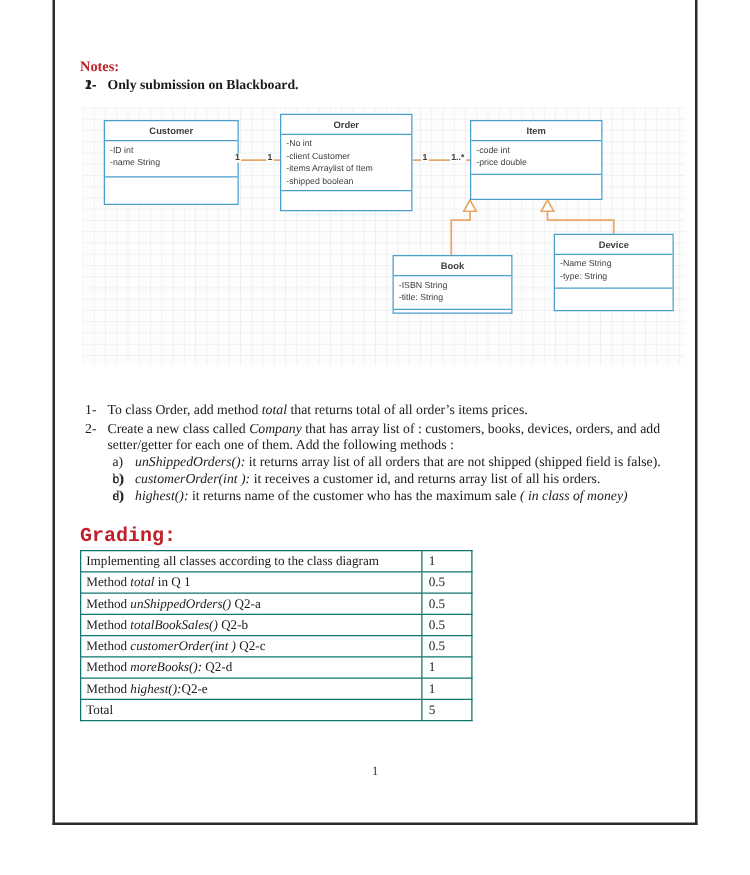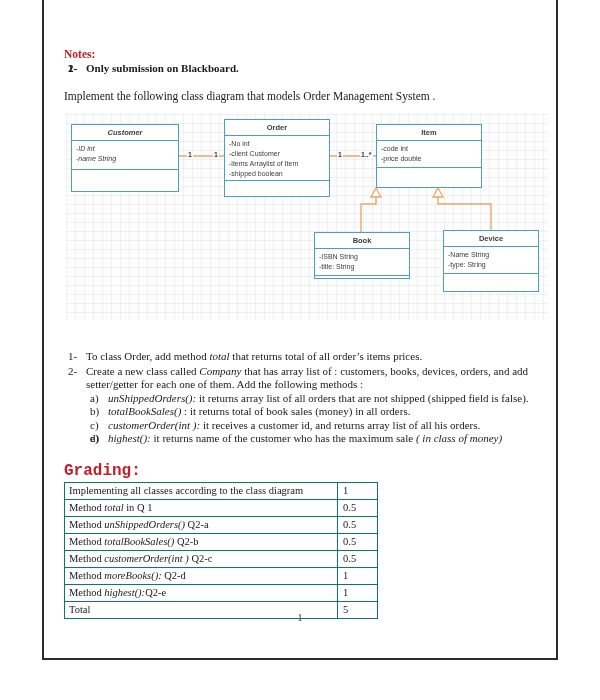--- a/index.html
+++ b/index.html
@@ -62,38 +62,37 @@
   <ul class="notes-list">
     <li>
       <span class="num">1-</span>
     </li>
     <li>
       <span class="num">2-</span>
       <span>Only submission on Blackboard.</span>
     </li>
   </ul>
 
-  <p class="intro">Implement the following class diagram that models Order Management System .</p>
 
   <div id="diagram">
 
     <svg width="482" height="206">
 
       <line x1="113" y1="42" x2="158" y2="42" stroke="#e8a766" stroke-width="1.4"></line>
 
       <line x1="264" y1="42" x2="310" y2="42" stroke="#e8a766" stroke-width="1.4"></line>
 
       <polyline points="295,118 295,90 310,90 310,82" fill="none" stroke="#e8a766" stroke-width="1.4"></polyline>
       <polygon points="310,74 305,83 315,83" fill="#ffffff" stroke="#e8a766" stroke-width="1.3"></polygon>
 
       <polyline points="425,118 425,90 372,90 372,82" fill="none" stroke="#e8a766" stroke-width="1.4"></polyline>
       <polygon points="372,74 367,83 377,83" fill="#ffffff" stroke="#e8a766" stroke-width="1.3"></polygon>
     </svg>
 
-    <div class="cls" style="left:5px;top:10px;width:108px;height:68px;font-style:italic;">
+    <div class="cls" style="left:17px;top:10px;width:108px;height:68px;">
       <div class="hd">Customer</div>
       <div class="attrs" style="height:29px;">
         <div>-ID int</div>
         <div>-name String</div>
       </div>
       <div class="ops"></div>
     </div>
 
     <div class="cls" style="left:158px;top:5px;width:106px;height:78px;">
       <div class="hd">Order</div>
@@ -117,21 +116,21 @@
 
     <div class="cls" style="left:248px;top:118px;width:96px;height:47px;">
       <div class="hd">Book</div>
       <div class="attrs" style="height:27px;">
         <div>-ISBN String</div>
         <div>-title:  String</div>
       </div>
       <div class="ops"></div>
     </div>
 
-    <div class="cls" style="left:377px;top:116px;width:96px;height:62px;">
+    <div class="cls" style="left:377px;top:101px;width:96px;height:62px;">
       <div class="hd">Device</div>
       <div class="attrs" style="height:27px;">
         <div>-Name String</div>
         <div>-type:  String</div>
       </div>
       <div class="ops"></div>
     </div>
 
     <span class="mult" style="left:121px;top:37px;">1</span>
     <span class="mult" style="left:147px;top:37px;">1</span>
@@ -147,21 +146,20 @@
     <li>
       <span class="num">2-</span>
       <span>Create a new class called <i>Company</i> that has array list of : customers, books, devices, orders, and add setter/getter for each one of them.  Add the following methods :</span>
       <ul class="sub">
         <li>
           <span class="num">a)</span>
           <span><i>unShippedOrders():</i> it returns array list of all orders that are not shipped (shipped field is false).</span>
         </li>
         <li>
           <span class="num">b)</span>
-          <span><i>totalBookSales()</i> : it returns total of  book sales (money) in all orders.</span>
         </li>
         <li>
           <span class="num">c)</span>
           <span><i>customerOrder(int ):</i> it receives a customer id, and returns array list of all his orders.</span>
         </li>
         <li>
           <span class="num">d)</span>
         </li>
         <li>
           <span class="num">e)</span>

